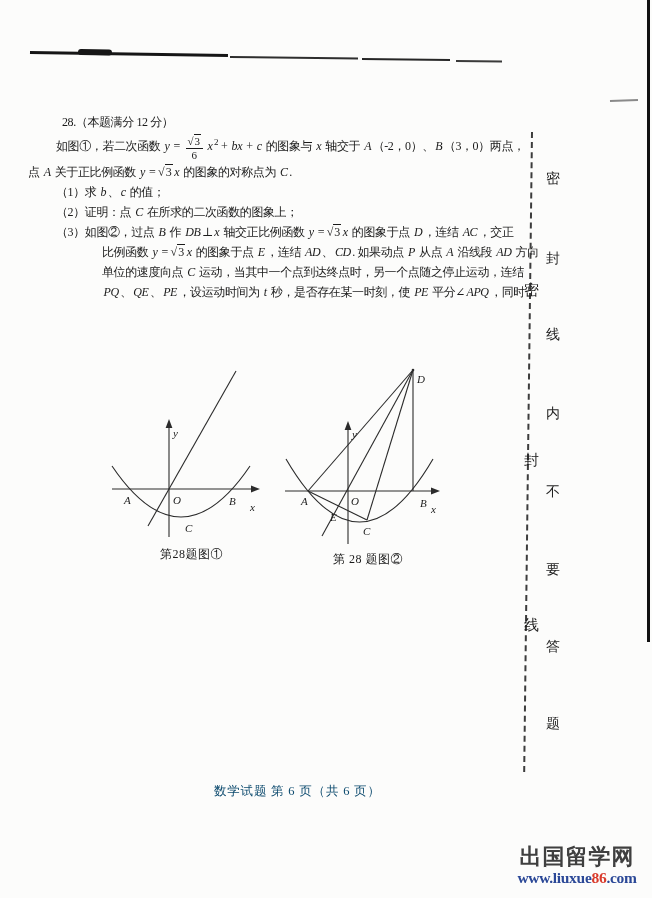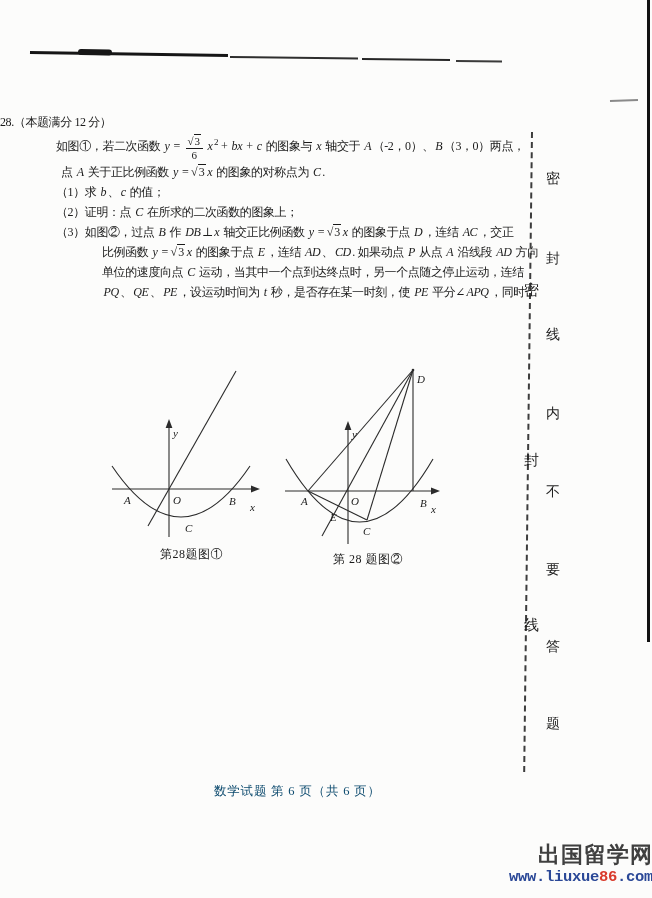--- a/index.html
+++ b/index.html
@@ -7,43 +7,43 @@
     width:652px;height:898px;position:relative;overflow:hidden;
     background:#fcfcfb;color:#1a1a1a;
     font-family:"Liberation Serif","DejaVu Serif",serif;
   }
   
   .scanline{position:absolute;background:#161616;transform-origin:left center;}
   .edgeline{position:absolute;background:#121212;}
   
   #problem{position:absolute;top:112px;left:0;width:560px;}
   .pline{line-height:20px;font-size:12px;letter-spacing:-0.4px;white-space:nowrap;}
-  .ind-56{padding-left:61px;} .ind-62{}
+  .ind-56{padding-left:28px;} .ind-62{padding-left:62px;}
   .ind-82{padding-left:56px;} .ind-102{padding-left:102px;}
   .v{font-style:italic;padding:0 1.5px;font-family:"Liberation Serif",serif;}
   sup{font-size:9px;letter-spacing:0;}
   .sq{white-space:nowrap;letter-spacing:0;}
   .srad{border-top:1px solid #1a1a1a;padding:0 1px;}
   .fr{display:inline-block;text-align:center;vertical-align:-9px;margin:0 3px;letter-spacing:0;}
   .fnum{display:block;font-size:11px;line-height:14px;padding:0 2px;}
   .fden{display:block;border-top:1px solid #1a1a1a;font-size:11px;line-height:13px;}
   
   .fig{position:absolute;}
   .fig svg{overflow:visible;}
   .fig text{font-size:11px;font-style:italic;font-family:"Liberation Serif",serif;fill:#222;}
   .caption{position:absolute;font-size:12px;color:#1a1a1a;letter-spacing:0.5px;}
   
   #seal-dash{position:absolute;left:531px;top:132px;height:640px;width:0;
     border-left:2px dashed #3c3c3c;transform:rotate(0.7deg);transform-origin:top left;}
   .seal-on{position:absolute;left:524px;font-size:15px;color:#1f1f1f;}
   .seal-note{position:absolute;left:546px;font-size:14px;color:#1f1f1f;}
   
   #footer{position:absolute;left:214px;top:783px;font-size:12.5px;letter-spacing:0.8px;color:#0c4a6e;}
-  #watermark{position:absolute;left:501px;top:845px;width:152px;text-align:right;
-    font-family:Liberation Mono, monospace;}
+  #watermark{position:absolute;left:501px;top:845px;width:152px;text-align:center;
+    font-family:Liberation Serif, serif;}
   .wm-title{font-size:22px;font-weight:bold;color:#3f3f3f;letter-spacing:1px;line-height:24px;}
   .wm-url{font-size:15.5px;font-weight:bold;line-height:17px;color:#2b4897;letter-spacing:-0.3px;}
   .wm-num{color:#d93a2b;}
 </style>
 </head>
 <body>
 
 <div class="scanline" style="left:30px;top:51px;width:198px;height:3px;transform:rotate(0.9deg);"></div>
 <div class="scanline" style="left:78px;top:49px;width:34px;height:6px;border-radius:3px;transform:rotate(1deg);"></div>
 <div class="scanline" style="left:230px;top:56px;width:128px;height:2px;background:#2e2e2e;transform:rotate(0.7deg);"></div>

